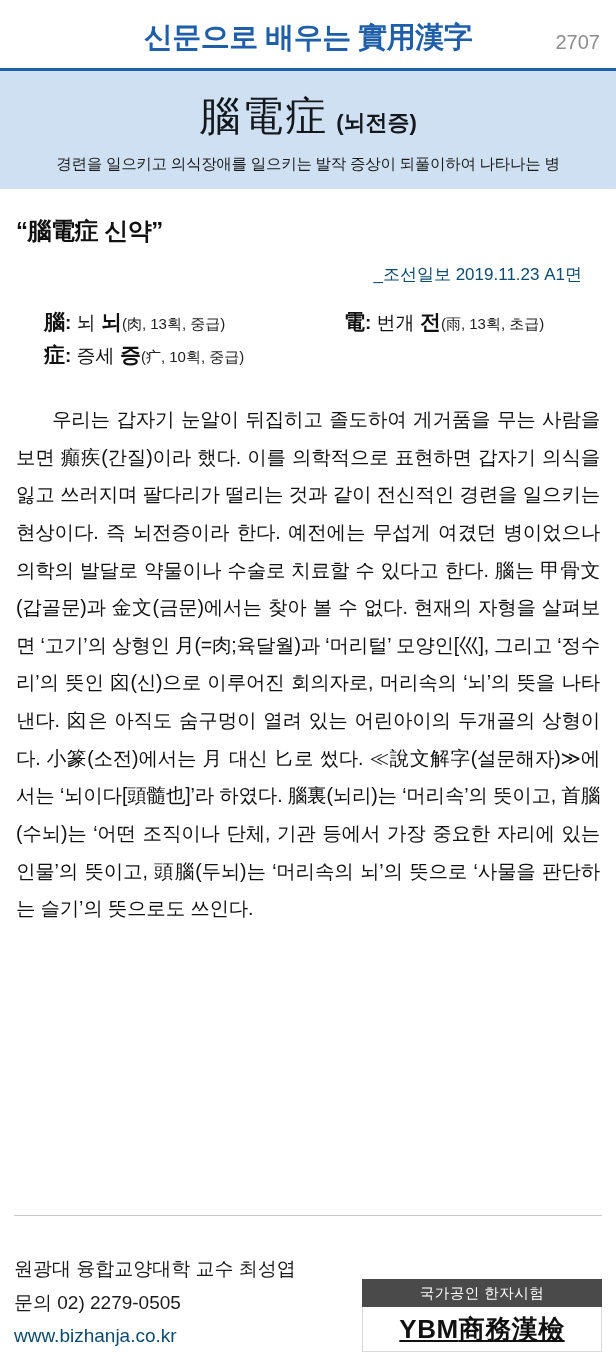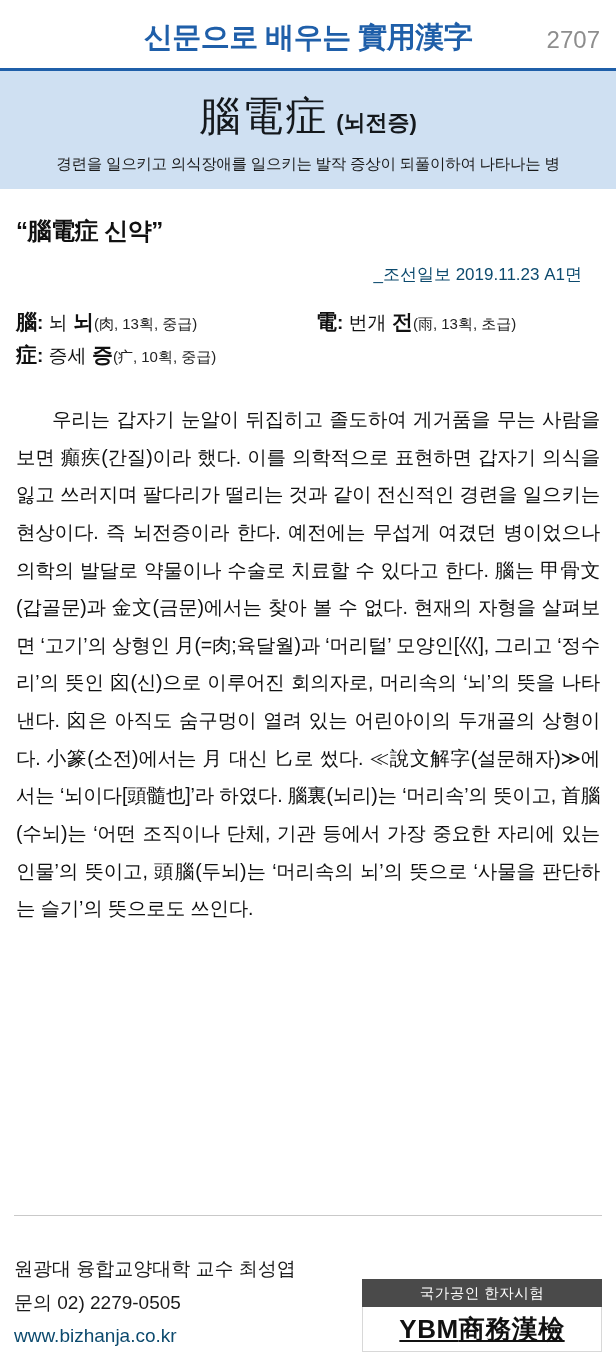--- a/index.html
+++ b/index.html
@@ -30,21 +30,21 @@
     letter-spacing: -0.5px;
     display: inline-block;
   }
   .masthead-title .hanja {
     color: #1f5fa9;
   }
   .issue-number {
     position: absolute;
     right: 16px;
     bottom: 14px;
-    font-size: 24px;
+    font-size: 20px;
     color: #8d8d8d;
     font-weight: normal;
   }
   .rule-top {
     height: 3px;
     background: #1f5fa9;
     margin: 0 0 0 0;
   }
 
   
@@ -98,20 +98,21 @@
 
   
   .gloss {
     padding: 20px 16px 0 16px;
     font-size: 19px;
     line-height: 1.55;
   }
   .gloss-row {
     display: flex;
     flex-wrap: wrap;
+    margin-left: 28px;
   }
   .gloss-entry {
     white-space: nowrap;
   }
   .gloss-entry.wide {
     width: 300px;
   }
   .gloss-char {
     font-family: "DejaVu Serif", serif;
     font-weight: bold;

